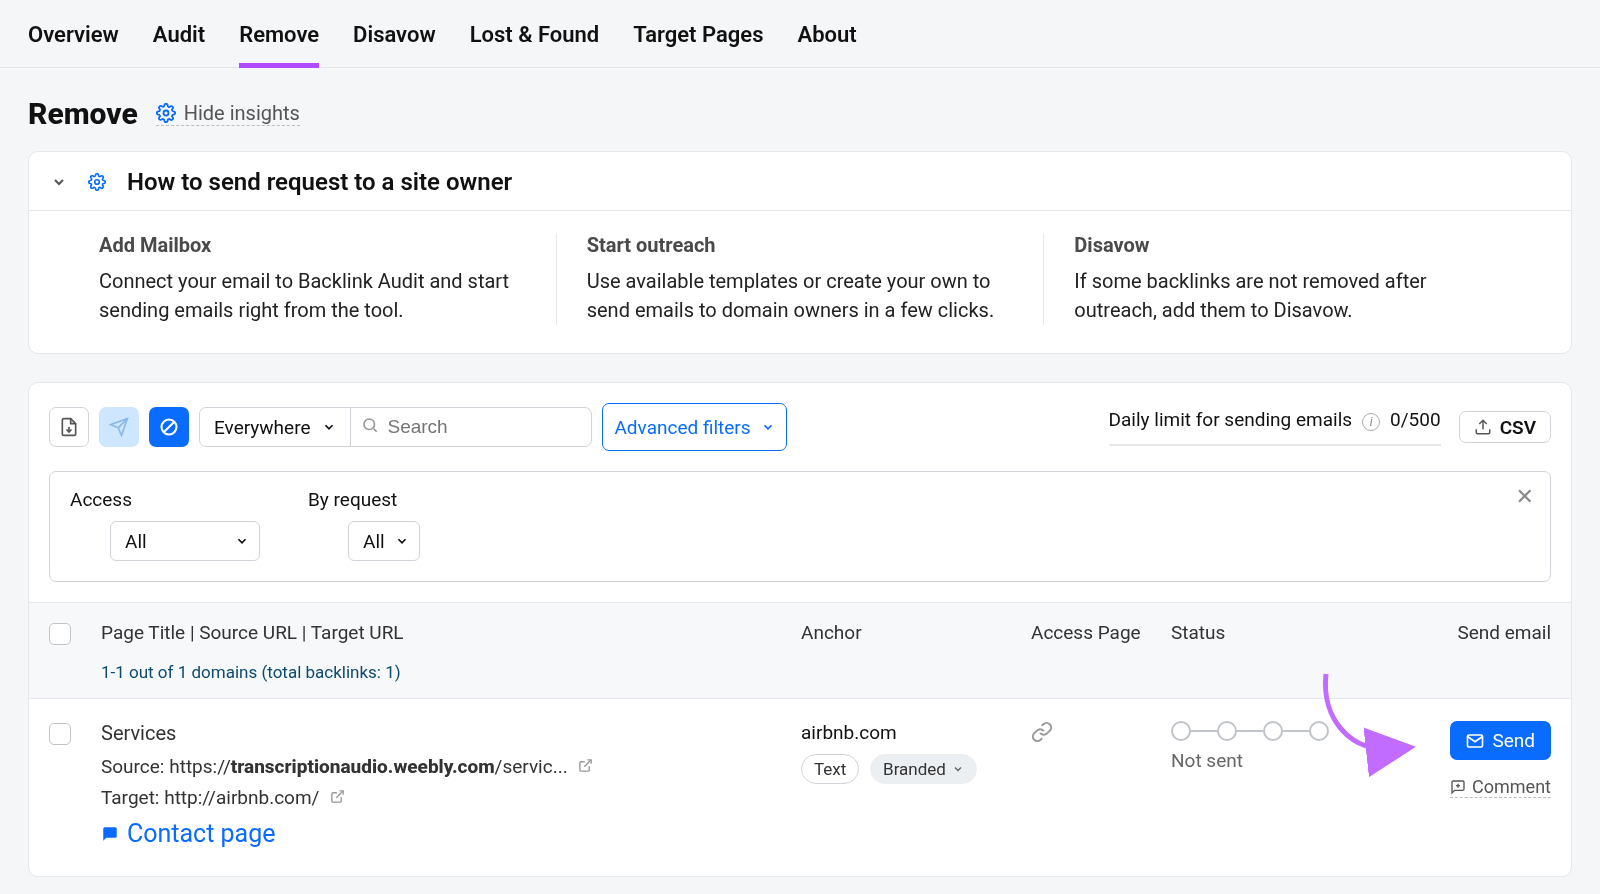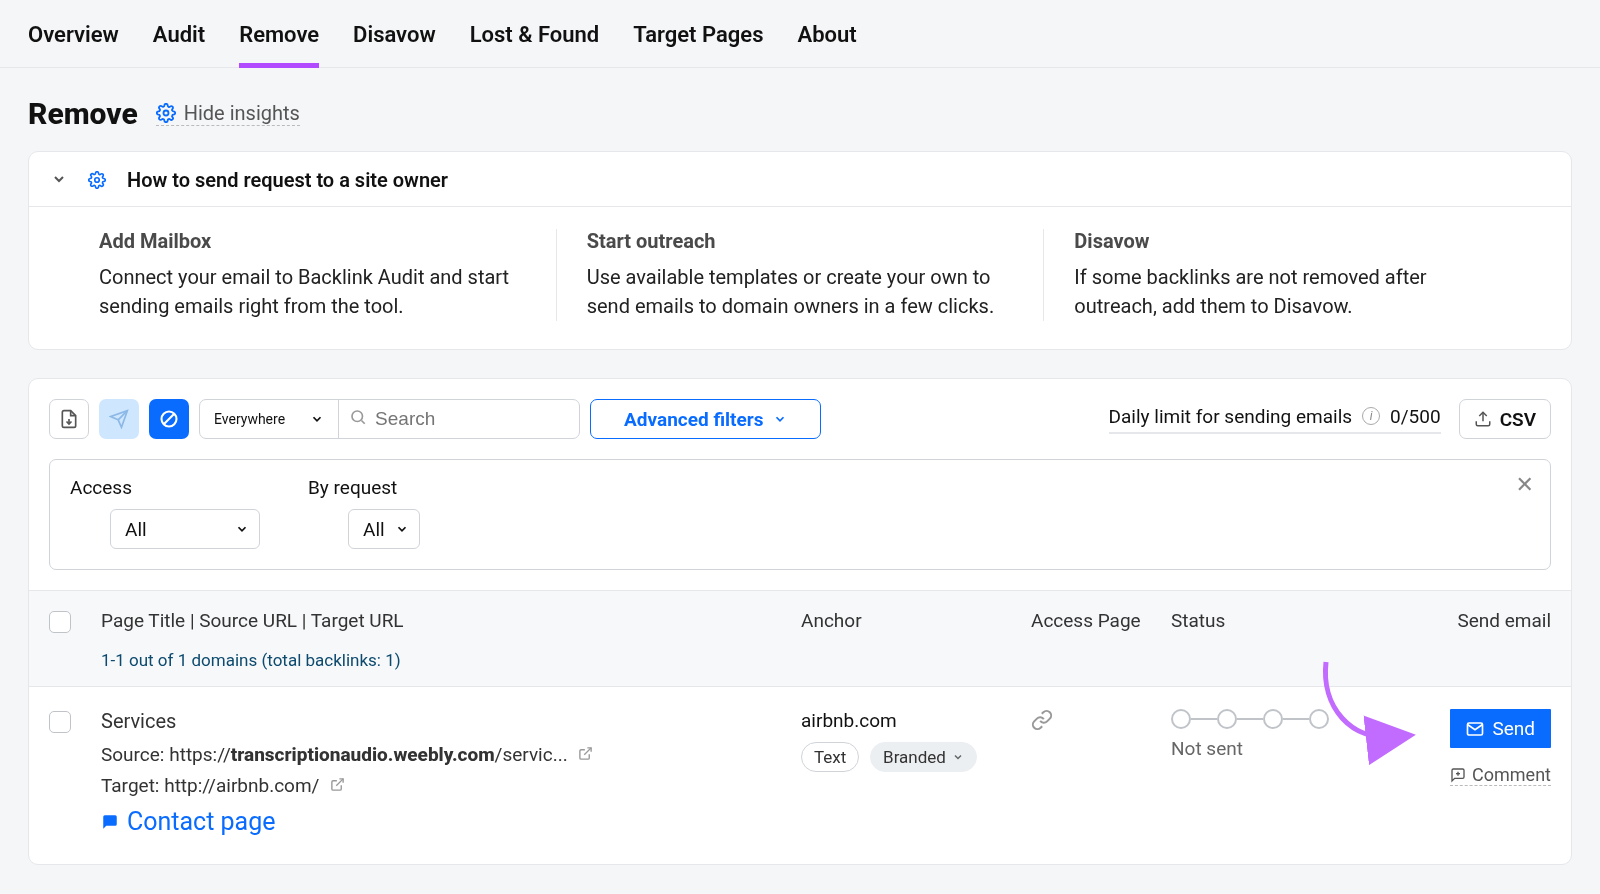--- a/index.html
+++ b/index.html
@@ -12,45 +12,45 @@
 .tab.active::after { content: ""; position: absolute; left: 0; right: 0; bottom: -17px; height: 5px; background: #b24bff; }
 
 
 .titlebar { display: flex; align-items: center; gap: 18px; margin: 28px 0 20px; }
 .titlebar h1 { font-size: 30px; font-weight: 800; }
 .gear-blue { width: 20px; height: 20px; display: inline-flex; align-items: center; justify-content: center; }
 .hideinsights { display: flex; align-items: center; gap: 8px; color: #555; font-size: 20px; border-bottom: 1px dashed #bbb; cursor: pointer; }
 
 
 .card { background: #fff; border: 1px solid #e5e7eb; border-radius: 10px; margin-bottom: 28px; }
-.accordion-head { display: flex; align-items: center; gap: 20px; padding: 16px 22px 14px; font-size: 20px; font-weight: 600; border-bottom: 1px solid #e5e7eb; }
+.accordion-head { display: flex; align-items: center; gap: 20px; padding: 16px 22px 14px; font-size: 24px; font-weight: 600; border-bottom: 1px solid #e5e7eb; }
 .chev { display: inline-block; transform: rotate(0deg); color: #555; }
 .insights-body { display: flex; padding: 22px 40px 28px; }
 .insight-col { flex: 1; padding: 0 30px; }
 .insight-col + .insight-col { border-left: 1px solid #e5e7eb; }
 .insight-col h3 { font-size: 20px; font-weight: 700; color: #4a4a4a; margin-bottom: 10px; }
 .insight-col p { font-size: 20px; color: #222; line-height: 1.45; }
 
 
 .toolbar { display: flex; align-items: center; gap: 10px; padding: 20px; }
 .iconbtn { width: 40px; height: 40px; border-radius: 7px; display: flex; align-items: center; justify-content: center; font-size: 20px; }
 .iconbtn.grey { border: 1px solid #d0d4d9; background: #fff; color: #555; }
 .iconbtn.lightblue { background: #cfe6ff; color: #7ca9d9; }
 .iconbtn.blue { background: #0a6cff; color: #fff; }
 .combo { display: flex; align-items: center; border: 1px solid #d0d4d9; border-radius: 7px; height: 40px; background: #fff; }
-.combo .selbtn { padding: 0 14px; font-size: 14px; display: flex; align-items: center; gap: 25px; height: 100%; border-right: 1px solid #d0d4d9; cursor: pointer; }
+.combo .selbtn { padding: 0 14px; font-size: 19px; display: flex; align-items: center; gap: 12px; height: 100%; border-right: 1px solid #d0d4d9; cursor: pointer; }
 .combo input { border: none; outline: none; padding: 0 0 0 36px; font-size: 19px; height: 100%; width: 240px; background: transparent; }
 .search-wrap { position: relative; }
 .search-wrap .mag { position: absolute; left: 10px; top: 50%; transform: translateY(-50%); color: #888; }
-.advfilters { border: 1.5px solid #0a6cff; color: #0a6cff; height: 40px; border-radius: 7px; padding: 0 33px; display: flex; align-items: center; gap: 10px; font-size: 19px; cursor: pointer; background: #fff; font-weight: bold; }
+.advfilters { border: 1.5px solid #0a6cff; color: #0a6cff; height: 48px; border-radius: 7px; padding: 0 11px; display: flex; align-items: center; gap: 10px; font-size: 19px; cursor: pointer; background: #fff; }
 .toolbar-right { margin-left: auto; display: flex; align-items: center; gap: 18px; }
-.limit { font-size: 19px; color: #111; display: flex; align-items: center; gap: 10px; border-bottom: 2px solid #e5e7eb; padding-bottom: 4px; }
+.limit { font-size: 19px; color: #111; display: flex; align-items: flex-end; gap: 10px; border-bottom: 2px solid #e5e7eb; padding-bottom: 13px; }
 .limit .i { width: 18px; height: 18px; border-radius: 50%; border: 1px solid #aaa; display: inline-flex; align-items: center; justify-content: center; font-size: 12px; font-style: italic; color: #888; }
 .limit .counts { font-size: 19px; }
-.csv { border: 1px solid #d0d4d9; border-radius: 7px; height: 40px; padding: 0 14px; display: flex; align-items: center; gap: 8px; font-size: 19px; font-weight: 600; cursor: pointer; background: #fff; }
+.csv { border: 1px solid #d0d4d9; border-radius: 7px; height: 32px; padding: 0 14px; display: flex; align-items: center; gap: 8px; font-size: 19px; font-weight: 600; cursor: pointer; background: #fff; }
 
 
 .filters { margin: 0 20px 20px; border: 1px solid #d0d4d9; border-radius: 7px; padding: 16px 20px 20px; display: flex; gap: 48px; position: relative; }
 .filter-close { position: absolute; right: 16px; top: 12px; color: #888; font-size: 22px; cursor: pointer; }
 .filter-group label { font-size: 19px; display: block; margin-bottom: 10px; }
 .sel { border: 1px solid #d0d4d9; border-radius: 6px; height: 40px; padding: 0 34px 0 14px; font-size: 19px; display: flex; align-items: center; gap: 12px; background: #fff; cursor: pointer; position: relative; margin-left: 40px; }
 .sel .caret { position: absolute; right: 10px; }
 .sel.wide { width: 150px; }
 
 
@@ -72,21 +72,21 @@
 .ext { color: #888; margin-left: 6px; font-size: 16px; }
 .trow .tgt { margin-top: 8px; color: #333; }
 .contact { margin-top: 10px; display: flex; align-items: center; gap: 8px; color: #0a6cff; font-size: 25px; cursor: pointer; }
 .tag { display: inline-flex; align-items: center; gap: 6px; border: 1px solid #d0d4d9; border-radius: 16px; padding: 4px 12px; font-size: 17px; color: #333; margin-right: 6px; margin-top: 10px; }
 .tag.filled { background: #eceff2; border-color: #eceff2; }
 .link-icon { color: #999; font-size: 20px; }
 .status-steps { display: flex; align-items: center; gap: 0; }
 .dot { width: 20px; height: 20px; border: 2px solid #c0c4c9; border-radius: 50%; background: #fff; }
 .bar { width: 26px; height: 2px; background: #c0c4c9; }
 .status-text { color: #666; margin-top: 8px; font-size: 19px; }
-.sendbtn { background: #0a6cff; color: #fff; border-radius: 1px; padding: 8px 16px; font-size: 19px; display: inline-flex; align-items: center; gap: 8px; cursor: pointer; }
+.sendbtn { background: #0a6cff; color: #fff; border-radius: 7px; padding: 8px 16px; font-size: 19px; display: inline-flex; align-items: center; gap: 8px; cursor: pointer; }
 .comment { margin-top: 16px; color: #555; font-size: 18px; border-bottom: 1px dashed #bbb; display: inline-flex; align-items: center; gap: 6px; cursor: pointer; }
 
 
 .arrow { position: absolute; width: 120px; height: 100px; pointer-events: none; }
 .arrow svg { overflow: visible; }
 
 .rel { position: relative; }
 </style>
 </head>
 <body>

